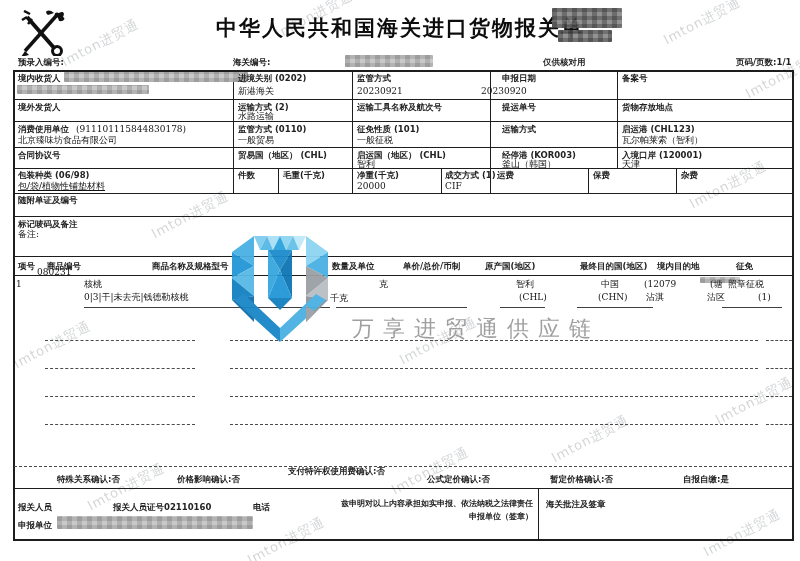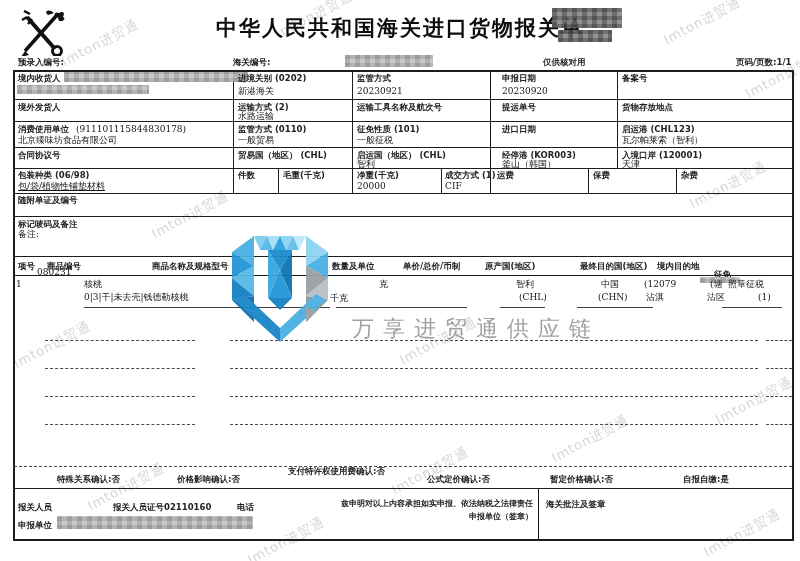--- a/index.html
+++ b/index.html
@@ -120,38 +120,38 @@
     </div>
 
   <div class="lbl z2" style="left:18px;top:74px;">境内收货人</div>
   <div class="mosaic z2" style="left:64px;top:72px;width:184px;height:10px;"></div>
   <div class="mosaic z2" style="left:17px;top:85px;width:132px;height:9px;"></div>
   <div class="lbl z2" style="left:238px;top:74px;">进境关别  (0202)</div>
   <div class="val z2" style="left:238px;top:87px;">新港海关</div>
   <div class="lbl z2" style="left:357px;top:74px;">监管方式</div>
   <div class="val z2" style="left:357px;top:87px;">20230921</div>
   <div class="lbl z2" style="left:502px;top:74px;">申报日期</div>
-  <div class="val z2" style="left:502px;top:87px;">20230920</div>
+  <div class="val z2" style="left:481px;top:87px;">20230920</div>
   <div class="lbl z2" style="left:622px;top:74px;">备案号</div>
 
   <div class="lbl z2" style="left:18px;top:103px;">境外发货人</div>
   <div class="lbl z2" style="left:238px;top:103px;">运输方式  (2)</div>
   <div class="val z2" style="left:238px;top:112px;">水路运输</div>
   <div class="lbl z2" style="left:357px;top:103px;">运输工具名称及航次号</div>
   <div class="lbl z2" style="left:502px;top:103px;">提运单号</div>
   <div class="lbl z2" style="left:622px;top:103px;">货物存放地点</div>
 
   <div class="lbl z2" style="left:18px;top:125px;">消费使用单位</div>
   <div class="val z2" style="left:76px;top:125px;">(911101115844830178)</div>
   <div class="val z2" style="left:18px;top:136px;">北京臻味坊食品有限公司</div>
   <div class="lbl z2" style="left:238px;top:125px;">监管方式  (0110)</div>
   <div class="val z2" style="left:238px;top:136px;">一般贸易</div>
   <div class="lbl z2" style="left:357px;top:125px;">征免性质  (101)</div>
   <div class="val z2" style="left:357px;top:136px;">一般征税</div>
-  <div class="lbl z2" style="left:502px;top:125px;">进口日期</div>
+  <div class="lbl z2" style="left:502px;top:125px;">运输方式</div>
   <div class="lbl z2" style="left:622px;top:125px;">启运港  (CHL123)</div>
   <div class="val z2" style="left:622px;top:136px;">瓦尔帕莱索（智利）</div>
 
   <div class="lbl z2" style="left:18px;top:151px;">合同协议号</div>
   <div class="lbl z2" style="left:238px;top:151px;">贸易国（地区）  (CHL)</div>
   <div class="lbl z2" style="left:357px;top:151px;">启运国（地区）  (CHL)</div>
   <div class="val z2" style="left:357px;top:160px;">智利</div>
   <div class="lbl z2" style="left:502px;top:151px;">经停港  (KOR003)</div>
   <div class="val z2" style="left:502px;top:160px;">釜山（韩国）</div>
   <div class="lbl z2" style="left:622px;top:151px;">入境口岸  (120001)</div>
@@ -176,21 +176,21 @@
 
   <div id="gheaders">
       <div class="lbl z2" style="left:18px;top:262px;">项号</div>
       <div class="lbl z2" style="left:47px;top:262px;">商品编号</div>
       <div class="lbl z2" style="left:152px;top:262px;">商品名称及规格型号</div>
       <div class="lbl z2" style="left:332px;top:262px;">数量及单位</div>
       <div class="lbl z2" style="left:403px;top:262px;">单价/总价/币制</div>
       <div class="lbl z2" style="left:485px;top:262px;">原产国(地区)</div>
       <div class="lbl z2" style="left:580px;top:262px;">最终目的国(地区)</div>
       <div class="lbl z2" style="left:657px;top:262px;">境内目的地</div>
-      <div class="lbl z2" style="left:714px;top:262px;margin-top:8px;">征免</div>
+      <div class="lbl z2" style="left:736px;top:262px;">征免</div>
     </div>
 
   <div class="val z2" style="left:16px;top:280px;">1</div>
   <div class="val z2" style="left:37px;top:268px;">080231</div>
   <div class="val z2" style="left:84px;top:280px;">核桃</div>
   <div class="val z2" style="left:84px;top:293px;">0|3|干|未去壳|钱德勒核桃</div>
   <div class="val z2" style="left:330px;top:280px;width:58px;text-align:right;">克</div>
   <div class="val z2" style="left:330px;top:294px;width:58px;text-align:left;">千克</div>
   <div class="val z2" style="left:516px;top:280px;">智利</div>
   <div class="val z2" style="left:519px;top:293px;">(CHL)</div>
@@ -208,21 +208,21 @@
       <div class="lbl z2" style="left:57px;top:475px;">特殊关系确认:否</div>
       <div class="lbl z2" style="left:177px;top:475px;">价格影响确认:否</div>
       <div class="lbl z2" style="left:288px;top:467px;">支付特许权使用费确认:否</div>
       <div class="lbl z2" style="left:427px;top:475px;">公式定价确认:否</div>
       <div class="lbl z2" style="left:550px;top:475px;">暂定价格确认:否</div>
       <div class="lbl z2" style="left:683px;top:475px;">自报自缴:是</div>
     </div>
 
   <div class="lbl z2" style="left:18px;top:503px;">报关人员</div>
   <div class="lbl z2" style="left:113px;top:503px;">报关人员证号02110160</div>
-  <div class="lbl z2" style="left:237px;top:503px;font-family:Liberation Serif, serif;">电话</div>
+  <div class="lbl z2" style="left:253px;top:503px;font-family:Liberation Serif, serif;">电话</div>
   <div class="lbl sm z2" style="left:340px;top:500px;width:193px;text-align:right;">兹申明对以上内容承担如实申报、依法纳税之法律责任</div>
   <div class="lbl sm z2" style="left:400px;top:513px;width:133px;text-align:right;">申报单位（签章）</div>
   <div class="lbl z2" style="left:546px;top:500px;">海关批注及签章</div>
   <div class="lbl z2" style="left:18px;top:521px;">申报单位</div>
   <div class="mosaic z2" style="left:57px;top:516px;width:196px;height:13px;"></div>
 
   <svg class="logo-hex" width="104" height="122" viewBox="0 0 104 122">
     <polygon points="26,10 39,10 32,24" fill="#7fccee"></polygon>
       <polygon points="39,10 52,10 45,24" fill="#a9def5"></polygon>
     <polygon points="32,24 39,10 45,24" fill="#55b8e6"></polygon>

